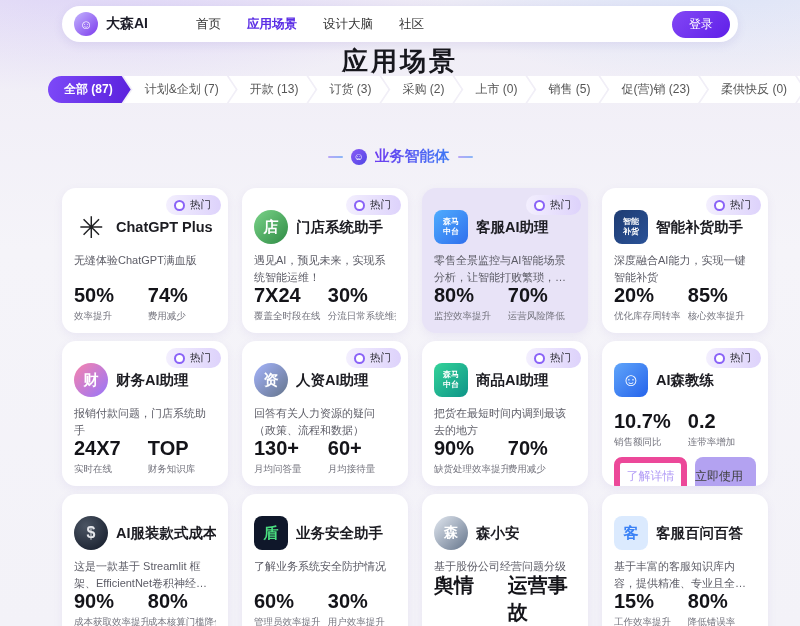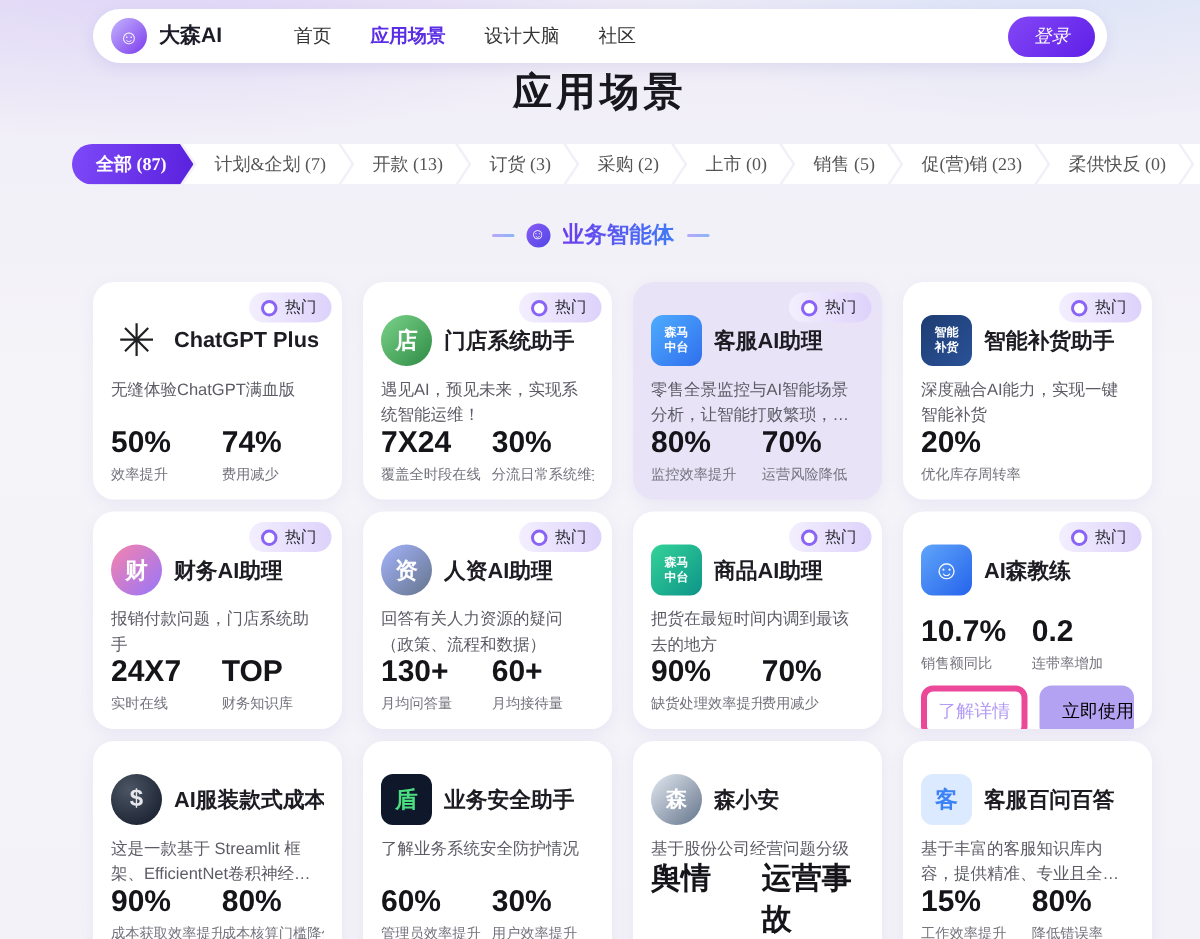--- a/index.html
+++ b/index.html
@@ -16,26 +16,26 @@
     border-radius:20px;box-shadow:0 3px 10px rgba(110,90,190,.12);
     display:flex;align-items:center;padding:0 8px 0 12px;box-sizing:border-box;}
   .brand{display:flex;align-items:center;gap:8px;font-weight:bold;font-size:14px;color:#1c1c28;}
   .logo-circle{width:24px;height:24px;border-radius:50%;
     background:linear-gradient(135deg,#c4b5fd,#7c3aed);color:#fff;font-size:13px;
     display:flex;align-items:center;justify-content:center;}
   .nav{display:flex;gap:26px;margin-left:48px;font-size:12.5px;color:#333;}
   .nav-item{cursor:pointer;}
   .nav-item.active{color:#5b2ee5;font-weight:bold;}
   .login-btn{margin-left:auto;background:linear-gradient(135deg,#8347f5,#5f1fe8);color:#fff;
-    font-size:12px;padding:5px 17px;border-radius:14px;border:none;cursor:pointer;font-style:italic;}
+    font-size:12px;padding:5px 17px;border-radius:14px;border:none;cursor:pointer;}
   
   .page-title{position:absolute;top:44px;left:0;width:100%;text-align:center;
     font-size:26px;font-weight:bold;color:#17171d;letter-spacing:3px;margin:0;}
   
-  .filters{position:absolute;top:96px;left:48px;display:flex;height:27px;font-family:Liberation Serif, serif;}
+  .filters{position:absolute;top:76px;left:48px;display:flex;height:27px;}
   .filter{flex:0 0 auto;display:flex;align-items:center;background:#fff;color:#555;
     font-size:12px;padding:0 17px 0 21px;margin-left:-7px;cursor:pointer;
     clip-path:polygon(0 0,calc(100% - 9px) 0,100% 50%,calc(100% - 9px) 100%,0 100%,9px 50%);}
   .filter.active{background:linear-gradient(100deg,#7d49f8,#5a21dd);color:#fff;font-weight:bold;
     border-radius:14px 0 0 14px;margin-left:0;padding:0 18px 0 16px;
     clip-path:polygon(0 0,calc(100% - 9px) 0,100% 50%,calc(100% - 9px) 100%,0 100%);}
   
   .section-head{position:absolute;top:147px;left:0;width:100%;
     display:flex;align-items:center;justify-content:center;gap:8px;}
   .dash{width:15px;height:2px;border-radius:1px;background:linear-gradient(90deg,#b9a7f7,#8ab6f7);}
@@ -64,24 +64,24 @@
   .card-title{font-size:14.5px;font-weight:bold;color:#1c1c22;margin:0;
     white-space:nowrap;overflow:hidden;}
   .card-desc{font-size:11px;color:#5c5c66;line-height:1.55;margin:8px 0 0;
     display:-webkit-box;-webkit-line-clamp:2;-webkit-box-orient:vertical;overflow:hidden;}
   .card-stats{display:flex;margin-top:auto;padding-bottom:1px;}
   .stat{width:52%;}
   .stat + .stat{width:48%;}
   .stat-value{font-size:20px;font-weight:800;color:#141419;}
   .stat-label{font-size:9.5px;color:#73737d;margin-top:3px;white-space:nowrap;overflow:hidden;}
   .card-actions{display:flex;gap:8px;margin-top:7px;}
-  .btn-ghost{flex:1;border:4px solid #ec4899;color:#b29cf6;background:#fff;border-radius:8px;
+  .btn-ghost{flex:1;border:6px solid #ec4899;color:#b29cf6;background:#fff;border-radius:8px;
     font-size:12px;padding:5px 0;text-align:center;cursor:pointer;}
-  .btn-primary{flex:1;background:#b3a2f1;color:#000000;border:none;border-radius:8px;
-    font-size:12px;padding:6px 0;text-align:right;cursor:pointer;}
+  .btn-primary{flex:1;background:#b3a2f1;color:#404040;border:none;border-radius:8px;
+    font-size:12px;padding:6px 0;text-align:left;cursor:pointer;}
   .card.has-actions .card-stats{margin-top:5px;}
 </style>
 </head>
 <body>
 
 <header class="navbar">
   <div class="brand">
     <span class="logo-circle">☺</span>
     <span>大森AI</span>
   </div>
@@ -192,20 +192,24 @@
           <span class="icon-brand">智能补货</span>
         </div>
         <h3 class="card-title">智能补货助手</h3>
       </div>
       <p class="card-desc">深度融合AI能力，实现一键智能补货</p>
       <div class="card-stats">
         <div class="stat">
           <div class="stat-value">20%</div>
           <div class="stat-label">优化库存周转率</div>
         </div>
+        <div class="stat">
+          <div class="stat-value">85%</div>
+          <div class="stat-label">核心效率提升</div>
+        </div>
       </div>
     </article>
     <article class="card">
       <div class="hot-badge">
         <span class="ring"></span>
         <span>热门</span>
       </div>
       <div class="card-head">
         <div class="card-icon" style="background: linear-gradient(135deg, rgb(247, 131, 172), rgb(151, 117, 250)); color: rgb(255, 255, 255); border-radius: 50%; font-size: 15px;">财</div>
         <h3 class="card-title">财务AI助理</h3>

